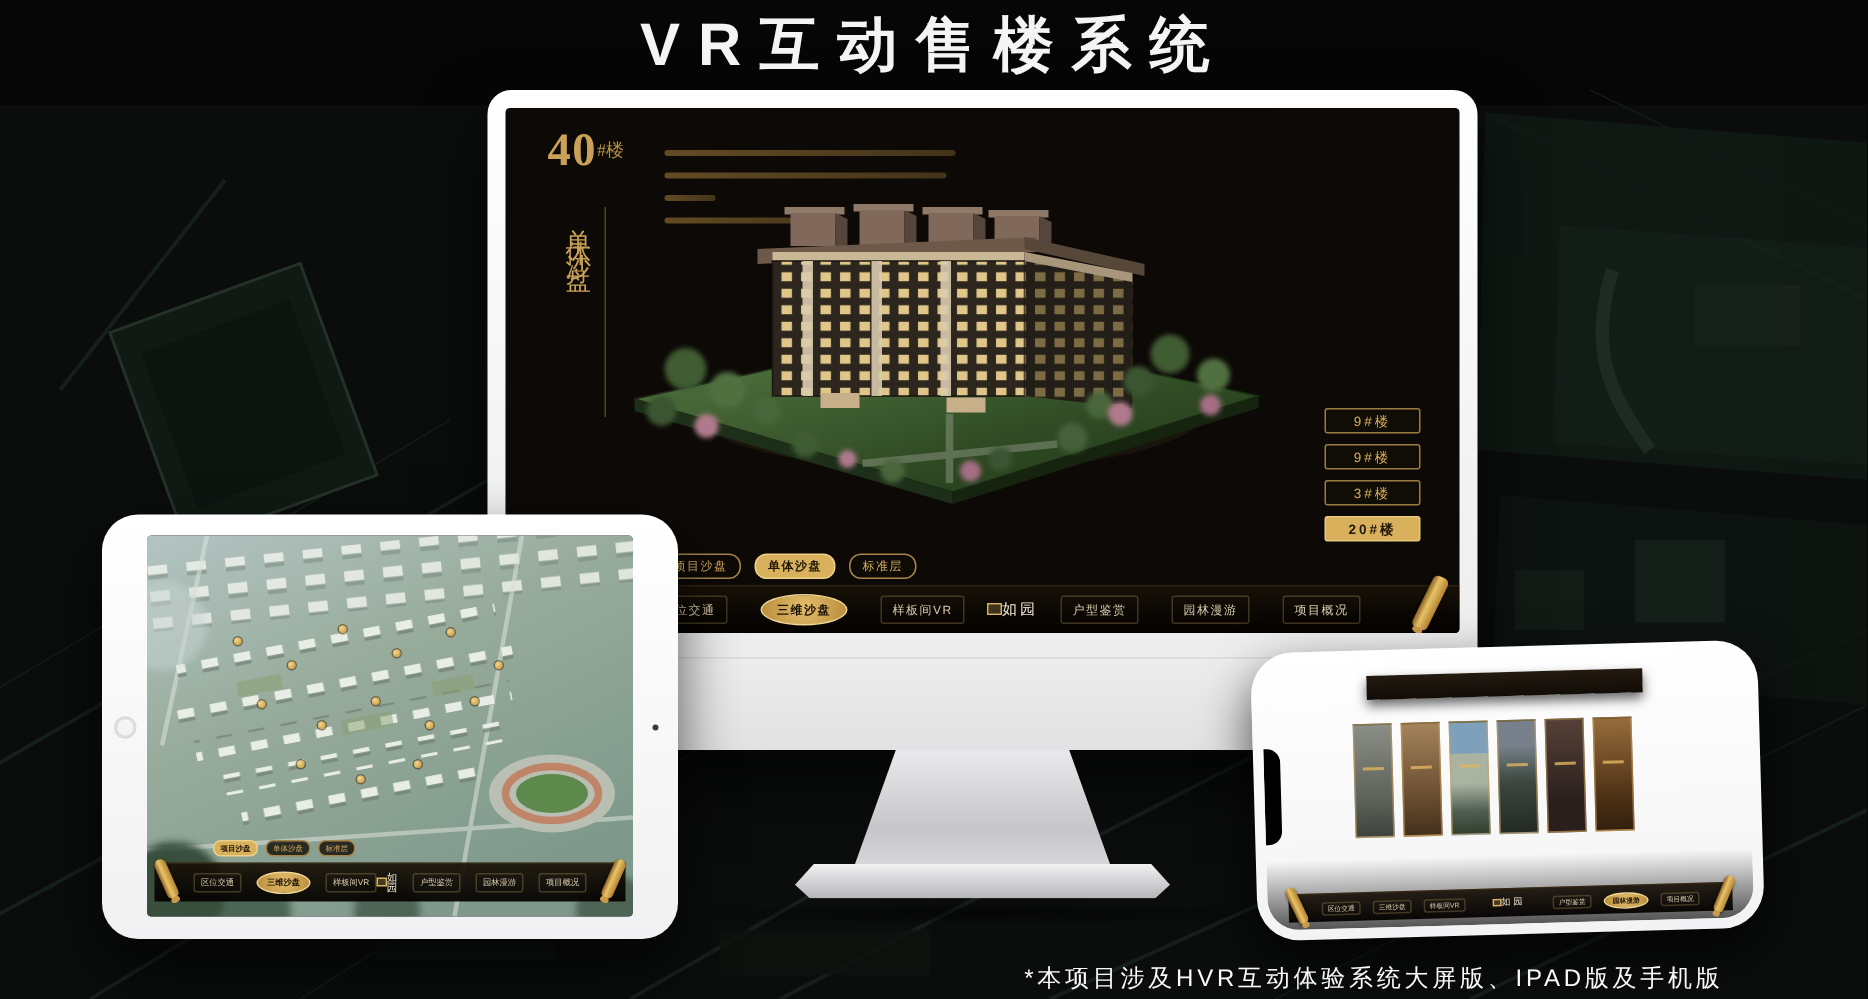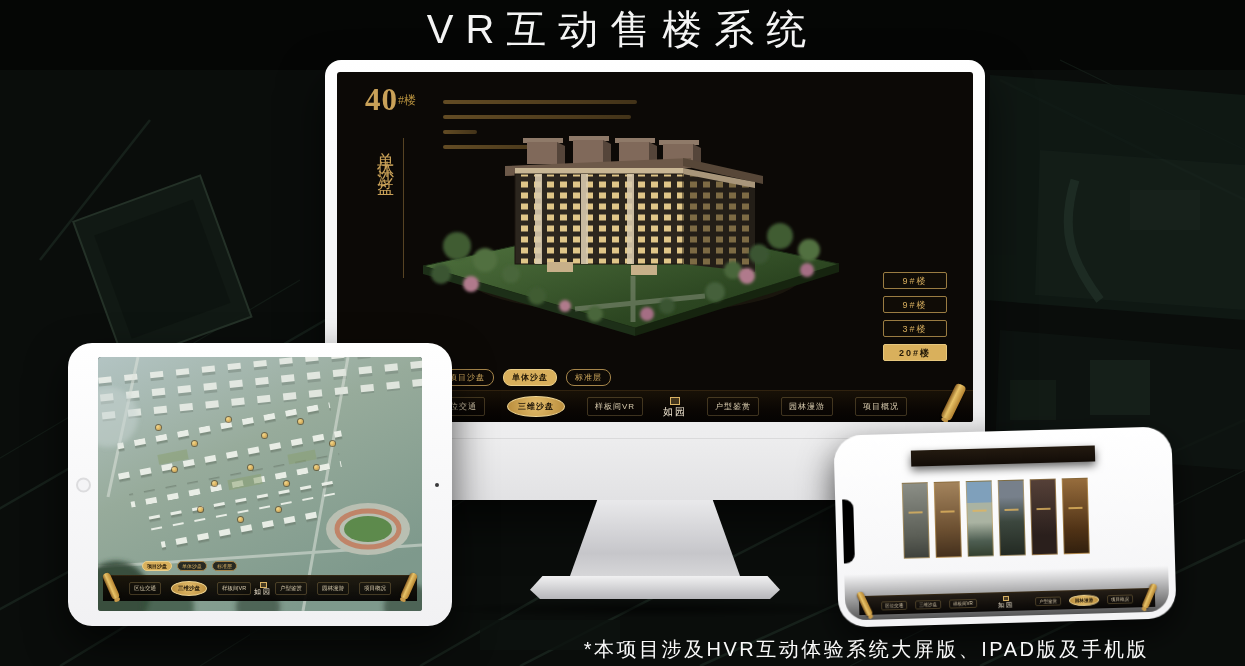--- a/index.html
+++ b/index.html
@@ -5,25 +5,25 @@
   html,body{margin:0;padding:0;background:#060806;}
   .stage{position:relative;width:1245px;height:666px;overflow:hidden;
          background:#0a0d0b;font-family:"Liberation Sans",sans-serif;}
   .stage *{box-sizing:border-box;}
 
   
   .bg{position:absolute;inset:0;z-index:0;}
 
   
   .title{position:absolute;top:2px;left:0;width:100%;text-align:center;z-index:6;
-         color:#f4f4f4;font-size:40px;font-weight:400;letter-spacing:12px;}
+         color:#f4f4f4;font-size:40px;font-weight:700;letter-spacing:12px;}
 
   
   .footnote{position:absolute;right:96px;bottom:3px;z-index:6;color:#fafafa;
-            font-size:20px;letter-spacing:2.5px;}
+            font-size:16px;letter-spacing:2.5px;}
 
   
   .monitor{position:absolute;left:325px;top:60px;width:660px;z-index:2;}
   .m-body{position:relative;width:660px;background:linear-gradient(#ffffff,#ededee 86%,#e2e2e4);
           border-radius:16px 16px 5px 5px;padding:12px 12px 0 12px;
           box-shadow:0 22px 45px rgba(0,0,0,.6);}
   .m-screen{position:relative;width:636px;height:350px;background:#0c0906;border-radius:3px;overflow:hidden;}
   .m-chin{height:78px;position:relative;}
   .m-chin:before{content:"";position:absolute;left:-12px;right:-12px;top:16px;height:1px;background:rgba(0,0,0,.08);}
   .m-neck{width:170px;height:76px;margin:0 auto;background:linear-gradient(180deg,#e9e9eb,#c6c6ca 70%,#d6d6d8);
@@ -63,21 +63,21 @@
   
   .navbar{position:absolute;display:flex;align-items:center;justify-content:space-between;
           background:linear-gradient(180deg,#181107 0%,#0a0603 60%,#050302 100%);
           border-top:1px solid rgba(130,95,40,.35);}
   .nav-group{display:flex;align-items:center;}
   .nav-item{color:#d8cbae;border:1px solid rgba(190,160,95,.3);background:transparent;
             border-radius:2px;cursor:pointer;white-space:nowrap;
             font-family:"Liberation Sans",sans-serif;}
   .nav-item.active{background:radial-gradient(circle at 50% 40%,#e3bd6c,#b88b3a);
                    color:#1a1206;border-radius:50%;border-color:#f0d694;font-weight:700;}
-  .nav-logo{display:flex;flex-direction:column;align-items:center;line-height:1;}
+  .nav-logo{display:flex;flex-direction:row;align-items:center;line-height:1;}
   .logo-seal{display:block;border:1px solid #d9b263;background:
              linear-gradient(rgba(217,178,99,.25),rgba(217,178,99,.25));}
   .logo-text{color:#f0e6d2;font-family:"Liberation Serif",serif;letter-spacing:2px;}
   .scroll-orn{position:absolute;background:linear-gradient(90deg,#8a5f23,#e8c368 40%,#b4822f);
               border-radius:4px;box-shadow:0 1px 2px rgba(0,0,0,.7);cursor:pointer;}
   .scroll-orn:after{content:"";position:absolute;left:15%;right:15%;bottom:-3px;height:4px;
               border-radius:50%;background:#c89b4a;}
   .m-nav{left:0;right:0;bottom:0;height:32px;padding:0 66px 0 96px;}
   .m-nav .nav-group{gap:22px;}
   .m-nav .nav-item{font-size:8px;padding:3px 7px;letter-spacing:1px;}

